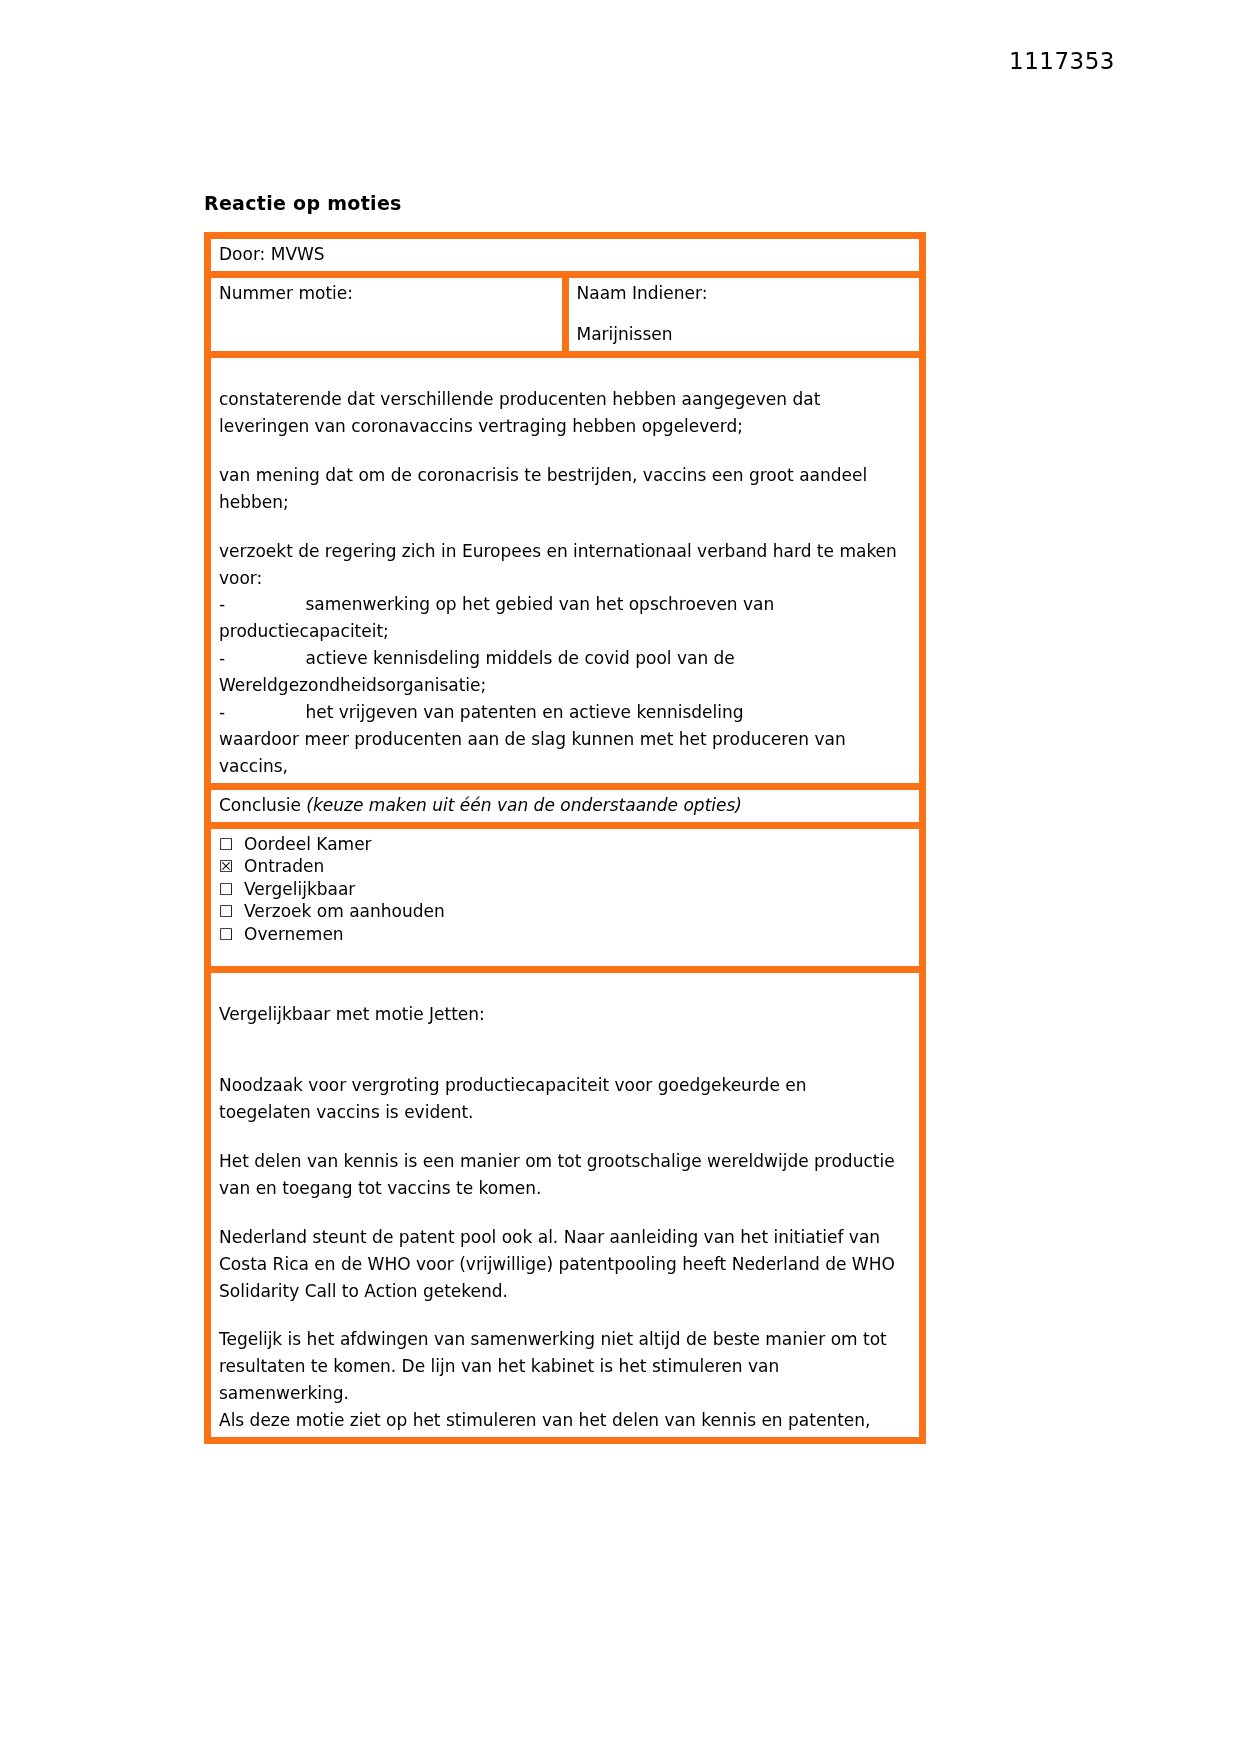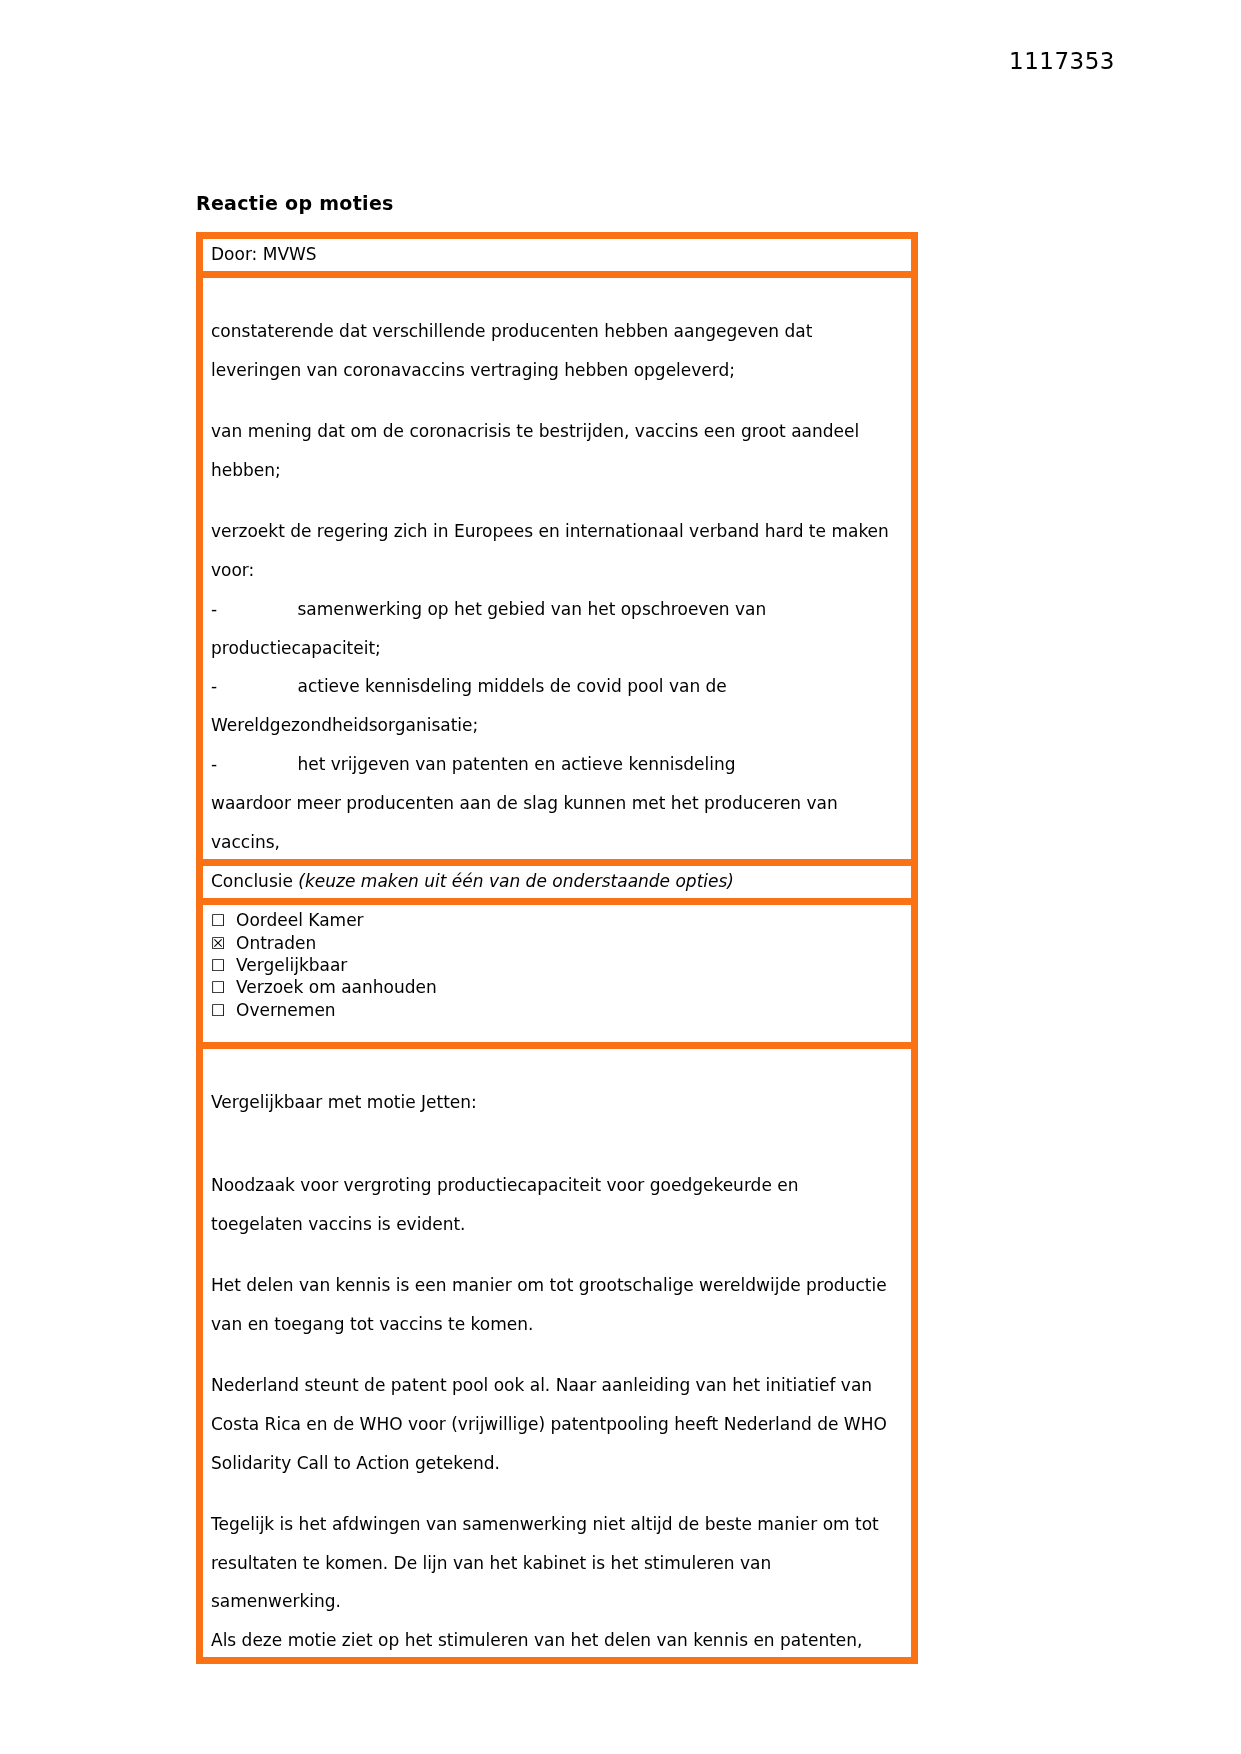--- a/index.html
+++ b/index.html
@@ -25,21 +25,21 @@
     position: absolute;
     top: 48px;
     right: 58px;
     font-size: 23px;
     letter-spacing: 0.5px;
     color: #000;
     font-family: "DejaVu Sans", sans-serif;
   }
   .content {
     position: absolute;
-    left: 196px;
+    left: 204px;
     top: 192px;
     width: 722px;
   }
   .doc-title {
     font-size: 19px;
     font-weight: bold;
     letter-spacing: 0.3px;
     margin: 0 0 18px 0;
     color: #000;
   }
@@ -54,21 +54,21 @@
     font-size: 17px;
     line-height: 1.35;
     vertical-align: top;
     color: #000;
   }
   td.tight { padding-top: 3px; padding-bottom: 4px; }
   .body-cell {
     line-height: 1.35;
     font-size: 17px;
   }
-  .p { margin: 16px 0 0 0; }
+  .p { margin: 4px 0 0 0; }
   .spacer-line { height: 22px; }
   .bullet-line {
     white-space: pre;
   }
   .italic { font-style: italic; }
   .chk-list {
     list-style: none;
     margin: 0;
     padding: 0;
   }
@@ -108,20 +108,31 @@
       <colgroup>
         <col style="width:50%">
         <col style="width:50%">
       </colgroup>
 
       <tbody>
           <tr>
         <td class="tight" colspan="2">Door: MVWS</td>
       </tr>
 
+      <tr>
+        <td class="nomotie-cell">
+          <div>Nummer motie:</div>
+          <div></div>
+        </td>
+        <td class="nomotie-cell">
+          <div>Naam Indiener:</div>
+          <div style="height:18px"></div>
+          <div>Marijnissen</div>
+        </td>
+      </tr>
 
 
       <tr>
         <td class="summary-cell body-cell" colspan="2">
           <div class="spacer-line"></div>
           <div class="p">constaterende dat verschillende producenten hebben aangegeven dat</div>
           <div class="p">leveringen van coronavaccins vertraging hebben opgeleverd;</div>
           <div class="spacer-line"></div>
           <div class="p">van mening dat om de coronacrisis te bestrijden, vaccins een groot aandeel</div>
           <div class="p">hebben;</div>

